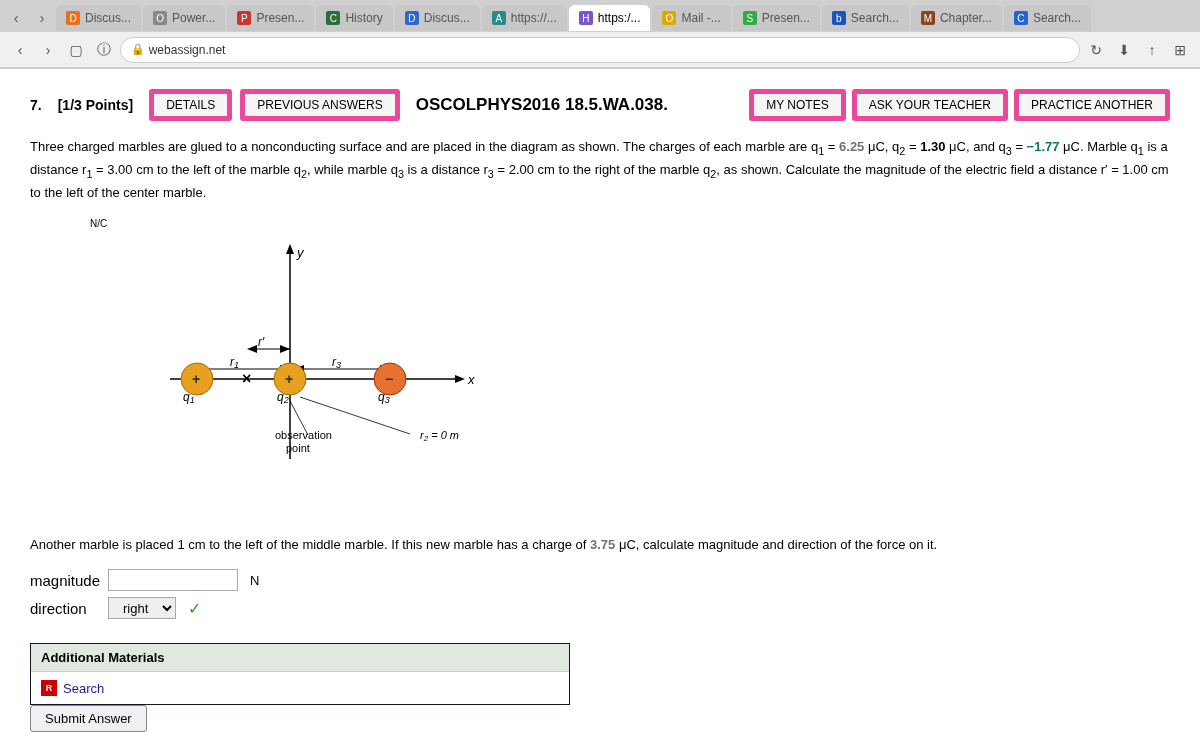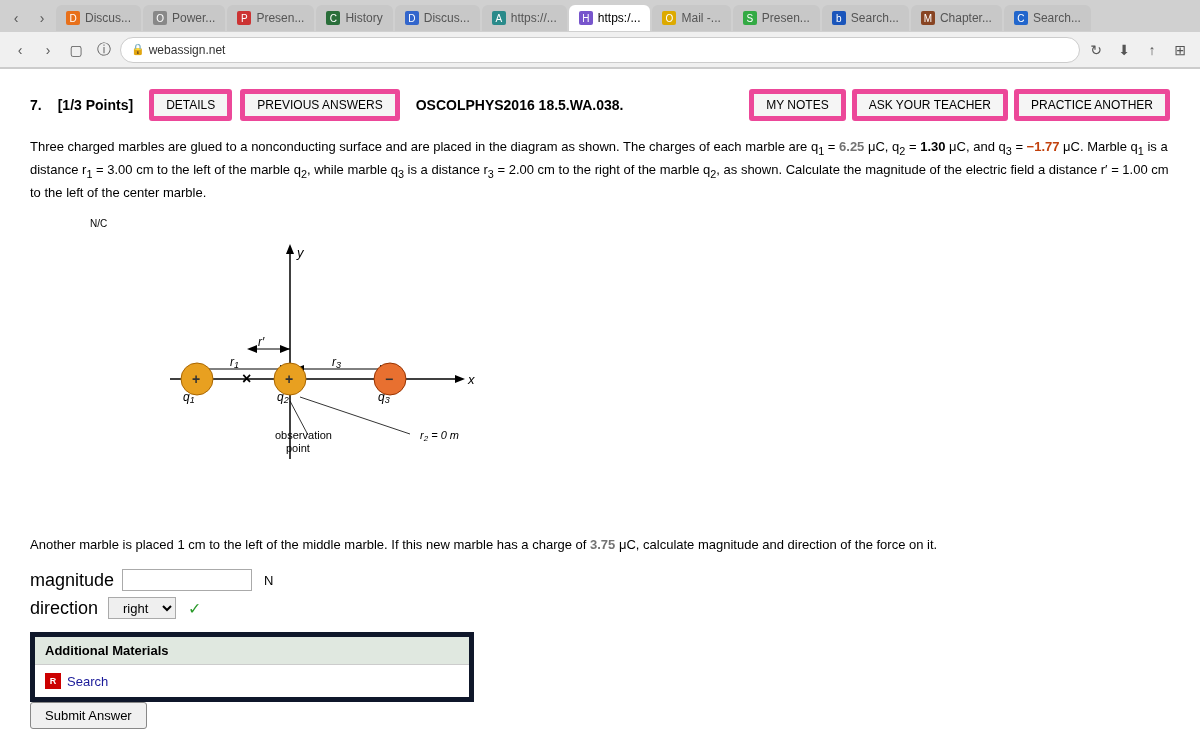--- a/index.html
+++ b/index.html
@@ -29,43 +29,43 @@
     .nav-btn { width: 24px; height: 24px; border: none; background: transparent; cursor: pointer; font-size: 14px; color: #555; display: flex; align-items: center; justify-content: center; }
     .nav-btn:disabled { color: #bbb; }
     .address-bar { flex: 1; height: 26px; border: 1px solid #ccc; border-radius: 13px; display: flex; align-items: center; padding: 0 10px; background: white; font-size: 12px; color: #333; }
     .address-lock { margin-right: 4px; font-size: 11px; color: #333; }
 
     
     .content { padding: 20px 30px; height: calc(750px - 68px); overflow-y: auto; }
     .question-header { display: flex; align-items: center; gap: 8px; margin-bottom: 16px; }
     .question-points { font-size: 14px; font-weight: bold; margin-right: 8px; }
     .btn { border: 5px solid #ec4899; background: #f5f5f5; padding: 4px 12px; font-size: 12px; cursor: pointer; border-radius: 3px; }
-    .question-code { font-size: 14px; font-weight: bold; flex: 1; margin-left: 8px; }
+    .question-code { font-size: 17px; font-weight: bold; flex: 1; margin-left: 8px; }
     .right-btns { display: flex; gap: 6px; }
 
     .problem-text { font-size: 13px; line-height: 1.6; margin-bottom: 14px; }
     .highlight-orange { color: #737373; font-weight: bold; }
     .highlight-blue { color: #000000; font-weight: bold; }
-    .highlight-red { color: #c2410c; font-weight: bold; }
+    .highlight-red { color: #0f766e; font-weight: bold; }
     .nc-label { font-size: 10px; margin: 4px 0 8px 60px; }
 
     
     .diagram-container { margin: 10px 60px 16px; }
     .diagram-svg { display: block; }
 
     
     .input-row { display: flex; align-items: center; gap: 8px; margin: 6px 0; }
-    .input-label { font-size: 18px; min-width: 70px; }
+    .input-label { font-size: 15px; min-width: 70px; }
     .text-input { border: 1px solid #aaa; padding: 2px 6px; font-size: 13px; height: 22px; width: 130px; }
     .unit { font-size: 13px; margin-left: 4px; }
     .select-input { border: 1px solid #aaa; padding: 2px 10px; font-size: 13px; height: 22px; }
     .check-mark { color: #2a9a2a; font-size: 16px; margin-left: 4px; }
 
     
-    .additional-box { border: 5px solid #0f172a; width: 444px; margin-top: 13px; }
+    .additional-box { border: 1px solid #0f172a; width: 540px; margin-top: 24px; }
     .additional-header { background: #e0e8e0; padding: 6px 10px; font-size: 13px; font-weight: bold; border-bottom: 1px solid #ccc; }
     .additional-content { padding: 8px 10px; }
     .reading-link { display: flex; align-items: center; gap: 6px; color: #1a1a99; font-size: 13px; cursor: pointer; text-decoration: none; }
     .reading-icon { width: 16px; height: 16px; background: #cc0000; color: white; font-size: 9px; display: flex; align-items: center; justify-content: center; font-weight: bold; }
 
     .submit-btn { border: 1px solid #888; background: #f0f0f0; padding: 5px 14px; font-size: 13px; cursor: pointer; border-radius: 3px; }
   </style>
 </head>
 <body>
 

